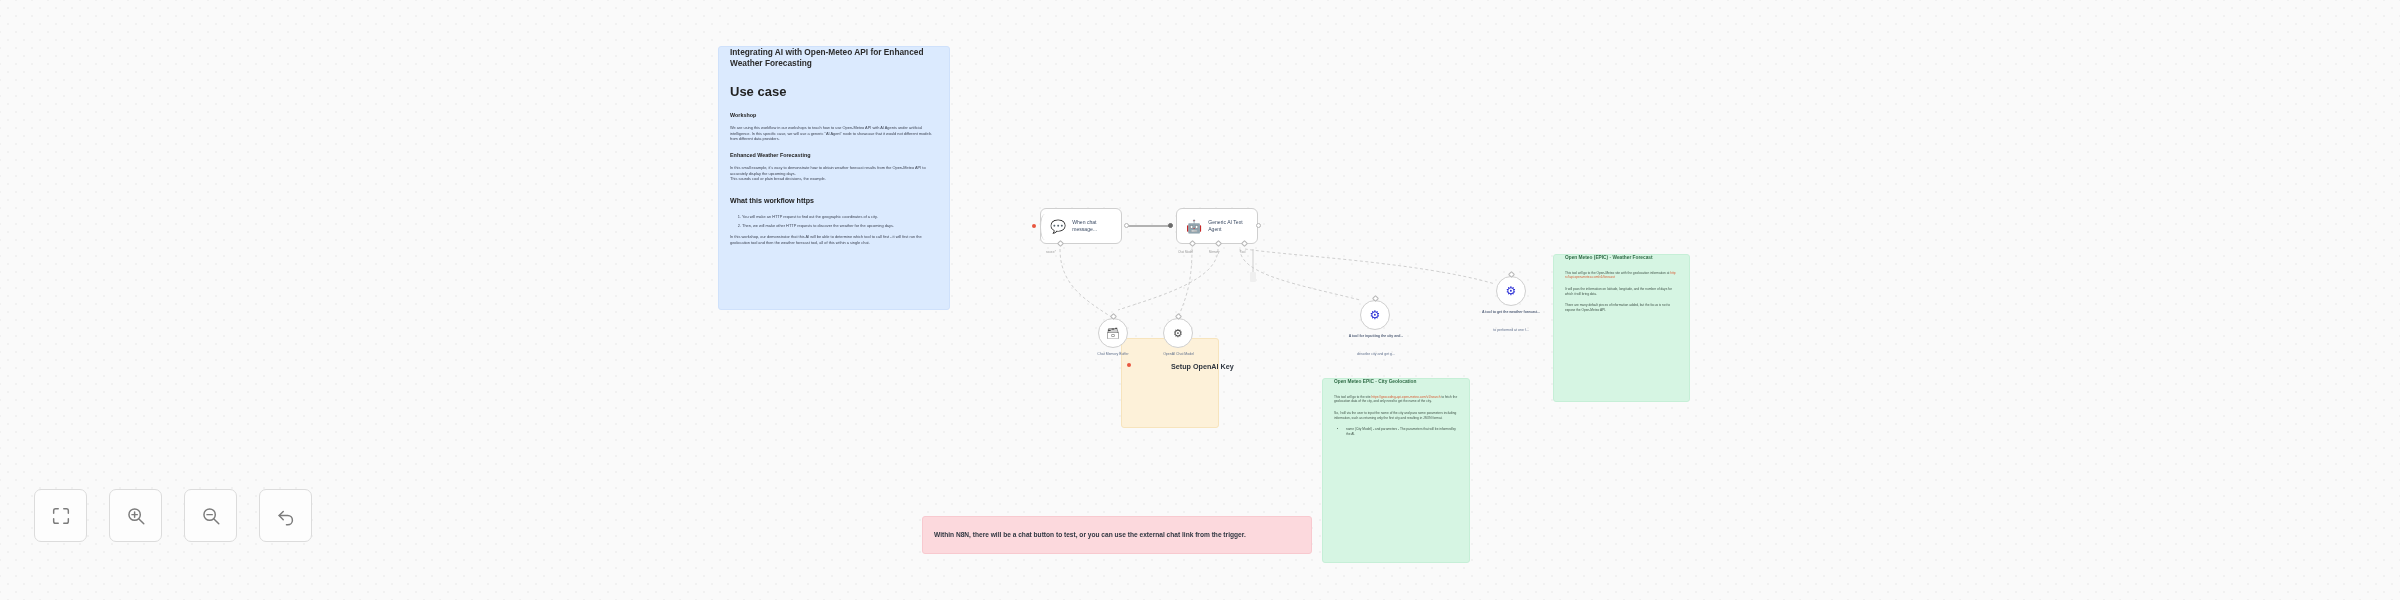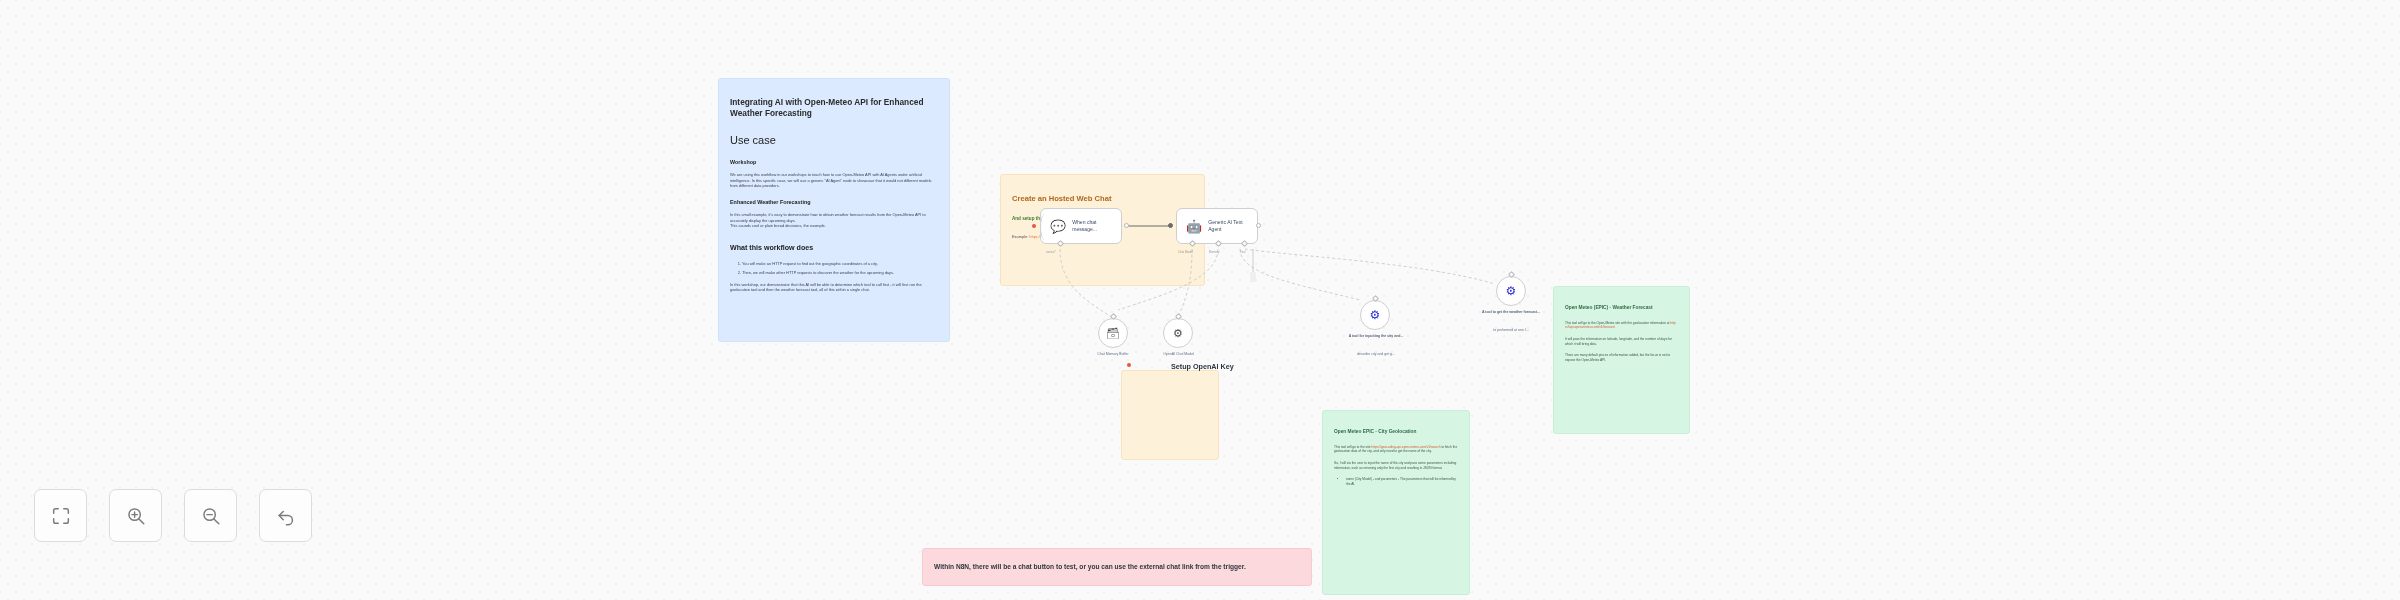--- a/index.html
+++ b/index.html
@@ -19,43 +19,42 @@
       radial-gradient(circle, #f1f1f1 1px, transparent 1.2px);
     background-size: 16px 16px, 16px 16px;
     background-position: 0 0, 8px 8px;
     overflow: hidden;
   }
 
   
   .note {
     position: absolute;
     border-radius: 3px;
-    padding: 18px 11px;
+    padding: 0 11px;
     overflow: hidden;
     line-height: 1.45;
-    margin-top: 32px;
   }
   .note-title {
     font-weight: bold;
     color: #2b2b2b;
     margin: 0 0 10px 0;
   }
   .note p { margin: 0 0 7px 0; }
   .note ol, .note ul { margin: 4px 0 6px 0; padding-left: 12px; }
   .note li { margin-bottom: 3px; }
   .lnk { color: #e8743b; word-break: break-all; }
   .lnk2 { color: #d95b33; word-break: break-all; }
 
   
   #note-doc {
     left: 718px; top: 46px; width: 232px; height: 264px;
     background: #dbeafe; border: 1px solid #cfe1fb;
   }
   #note-doc .note-title { font-size: 8.3px; line-height: 1.35; }
-  #note-doc .h-usecase { font-size: 11px; font-weight: normal; color: #222; margin: 14px 0 10px; }
+  #note-doc .h-usecase { font-size: 13px; font-weight: bold; color: #222; margin: 14px 0 10px; }
   #note-doc .h-sub { font-size: 5.4px; font-weight: bold; color: #222; margin: 10px 0 5px; }
   #note-doc .h-what { font-size: 7.1px; font-weight: bold; color: #222; margin: 14px 0 8px; }
   #note-doc .body { font-size: 3.9px; color: #3b4252; }
 
   
   #note-chat {
     left: 1000px; top: 142px; width: 205px; height: 112px;
     background: #fdf1d9; border: 1px solid #f7e4bd;
     z-index: 1;
   }
@@ -206,36 +205,28 @@
   </svg>
 
   <div class="note" id="note-doc">
     <div class="note-title">Integrating AI with Open-Meteo API for Enhanced Weather Forecasting</div>
     <div class="h-usecase">Use case</div>
     <div class="h-sub">Workshop</div>
     <div class="body">We are using this workflow in our workshops to teach how to use Open-Meteo API with AI Agents under artificial intelligence. In this specific case, we will use a generic "AI Agent" node to showcase that it would not different models from different data providers.</div>
     <div class="h-sub">Enhanced Weather Forecasting</div>
     <div class="body">In this small example, it's easy to demonstrate how to obtain weather forecast results from the Open-Meteo API to accurately display the upcoming days.</div>
     <div class="body">This sounds cool or plain bread decisions, the example.</div>
-    <div class="h-what">What this workflow does</div>
+    <div class="h-what">What this workflow https</div>
     <ol class="body">
       <li>You will make an HTTP request to find out the geographic coordinates of a city.</li>
       <li>Then, we will make other HTTP requests to discover the weather for the upcoming days.</li>
     </ol>
     <div class="body">In this workshop, our demonstrator that this AI will be able to determine which tool to call first - it will first run the geolocation tool and then the weather forecast tool, all of this within a single chat.</div>
   </div>
 
-  <div class="note" id="note-chat">
-    <div class="note-title">Create an Hosted Web Chat</div>
-    <div class="sub">And setup the trigger!</div>
-    <div class="ex">
-      <span>Example: </span>
-      <span class="lnk">https://nodemation.webhook.app/.../chat</span>
-    </div>
-  </div>
 
   <div class="note" id="note-openai"></div>
   <div class="err-dot" style="left:1127px; top:363px;"></div>
 
   <div class="note" id="note-wf">
     <div class="note-title">Open Meteo (EPIC) - Weather Forecast</div>
     <p class="body">
       <span>This tool will go to the Open-Meteo site with the geolocation information at </span>
       <span class="lnk2">https://api.open-meteo.com/v1/forecast</span>
     </p>

